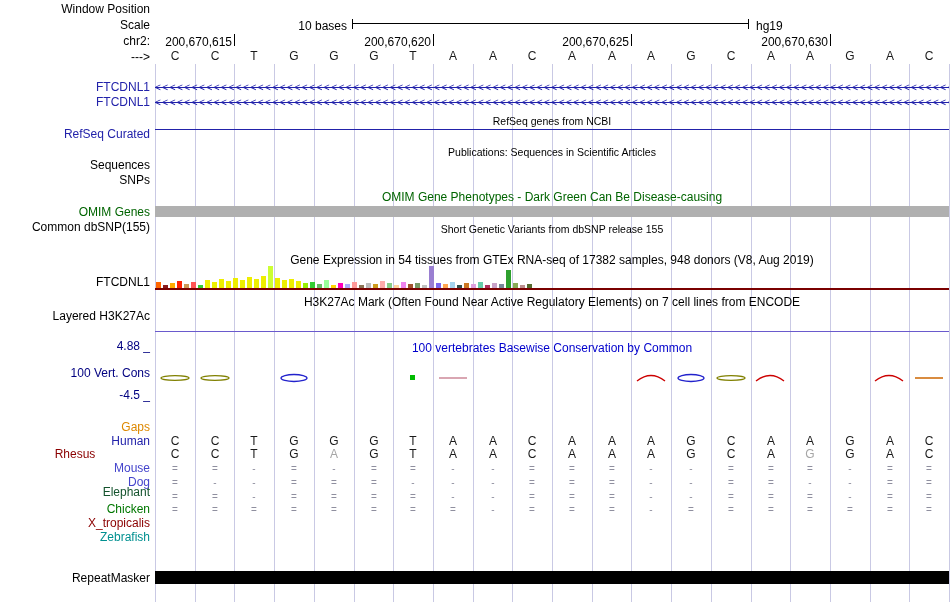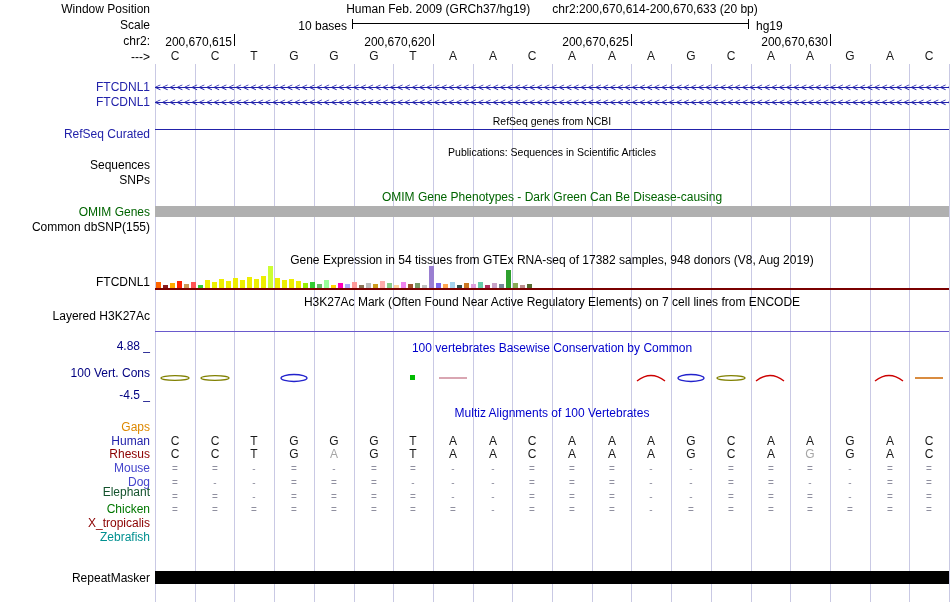--- a/index.html
+++ b/index.html
@@ -60,23 +60,20 @@
       <div class="vline" style="left: 711px;"></div>
       <div class="vline" style="left: 751px;"></div>
       <div class="vline" style="left: 790px;"></div>
       <div class="vline" style="left: 830px;"></div>
       <div class="vline" style="left: 870px;"></div>
       <div class="vline" style="left: 909px;"></div>
       <div class="vline" style="left: 949px;"></div>
     </div>
 
   <div class="lbl" style="top:3px">Window Position</div>
-  <div class="ttl" style="top:3px">
-    <span>Human Feb. 2009 (GRCh37/hg19)</span><span class="title-gap"></span><span>chr2:200,670,614-200,670,633 (20 bp)</span>
-  </div>
 
   <div class="lbl" style="top:19px">Scale</div>
   <div class="scale-text">10 bases</div>
   <div class="scale-bar"></div>
   <div class="hg19">hg19</div>
 
   <div class="lbl" style="top:35px">chr2:</div>
   <div>
       <div class="rlabel" style="left: 152px;">200,670,615</div>
       <div class="rtick" style="left: 234px;"></div>
@@ -126,20 +123,21 @@
   <div class="lbl blue" style="top:128px">RefSeq Curated</div>
 
   <div class="ttl sm" style="top:146px">Publications: Sequences in Scientific Articles</div>
   <div class="lbl" style="top:159px">Sequences</div>
   <div class="lbl" style="top:174px">SNPs</div>
 
   <div class="ttl green" style="top:191px">OMIM Gene Phenotypes - Dark Green Can Be Disease-causing</div>
   <div class="omim-bar"></div>
   <div class="lbl green" style="top:206px">OMIM Genes</div>
 
+  <div class="ttl sm" style="top:223px">Short Genetic Variants from dbSNP release 155</div>
   <div class="lbl" style="top:221px">Common dbSNP(155)</div>
 
   <div class="ttl" style="top:254px">Gene Expression in 54 tissues from GTEx RNA-seq of 17382 samples, 948 donors (V8, Aug 2019)</div>
   <div class="lbl" style="top:276px">FTCDNL1</div>
   <div>
       <div class="bar" style="left: 156px; top: 282px; height: 6px; background: rgb(255, 102, 0);"></div>
       <div class="bar" style="left: 163px; top: 285px; height: 3px; background: rgb(139, 28, 28);"></div>
       <div class="bar" style="left: 170px; top: 283px; height: 5px; background: rgb(255, 170, 0);"></div>
       <div class="bar" style="left: 177px; top: 281px; height: 7px; background: rgb(255, 34, 0);"></div>
       <div class="bar" style="left: 184px; top: 284px; height: 4px; background: rgb(204, 153, 85);"></div>
@@ -232,21 +230,20 @@
       </svg>
       <svg width="36" height="14" class="consmark" style="left: 871px; top: 371px;">
         <path d="M4 10 Q18 -1 32 10" fill="none" stroke="#CC0000" stroke-width="1.4"></path>
       </svg>
       <svg width="36" height="14" class="consmark" style="left: 911px; top: 371px;">
         <line x1="4" y1="7" x2="32" y2="7" stroke="#CC6600" stroke-width="1.5"></line>
       </svg>
     </div>
   <div class="lbl navy" style="top:389px">-4.5 _</div>
 
-  <div class="ttl ttlblue" style="top:407px">Multiz Alignments of 100 Vertebrates</div>
   <div>
       <div class="lbl" style="top: 421px; color: rgb(221, 136, 0);">Gaps</div>
       <div class="lbl" style="top: 435px; color: rgb(34, 34, 170);">Human</div>
       <div class="cell" style="left: 155px; top: 435px; width: 40px;">C</div>
       <div class="cell" style="left: 195px; top: 435px; width: 40px;">C</div>
       <div class="cell" style="left: 234px; top: 435px; width: 40px;">T</div>
       <div class="cell" style="left: 274px; top: 435px; width: 40px;">G</div>
       <div class="cell" style="left: 314px; top: 435px; width: 40px;">G</div>
       <div class="cell" style="left: 354px; top: 435px; width: 40px;">G</div>
       <div class="cell" style="left: 393px; top: 435px; width: 40px;">T</div>
@@ -256,21 +253,21 @@
       <div class="cell" style="left: 552px; top: 435px; width: 40px;">A</div>
       <div class="cell" style="left: 592px; top: 435px; width: 40px;">A</div>
       <div class="cell" style="left: 631px; top: 435px; width: 40px;">A</div>
       <div class="cell" style="left: 671px; top: 435px; width: 40px;">G</div>
       <div class="cell" style="left: 711px; top: 435px; width: 40px;">C</div>
       <div class="cell" style="left: 751px; top: 435px; width: 40px;">A</div>
       <div class="cell" style="left: 790px; top: 435px; width: 40px;">A</div>
       <div class="cell" style="left: 830px; top: 435px; width: 40px;">G</div>
       <div class="cell" style="left: 870px; top: 435px; width: 40px;">A</div>
       <div class="cell" style="left: 909px; top: 435px; width: 40px;">C</div>
-      <div class="lbl" style="top: 448px; color: rgb(139, 0, 0);">Rhesus</div>
+      <div class="lbl" style="top: 448px; color: rgb(139, 0, 0); text-align: center;">Rhesus</div>
       <div class="cell" style="left: 155px; top: 448px; width: 40px;">C</div>
       <div class="cell" style="left: 195px; top: 448px; width: 40px;">C</div>
       <div class="cell" style="left: 234px; top: 448px; width: 40px;">T</div>
       <div class="cell" style="left: 274px; top: 448px; width: 40px;">G</div>
       <div class="cell" style="left: 314px; top: 448px; width: 40px; color: rgb(166, 166, 166);">A</div>
       <div class="cell" style="left: 354px; top: 448px; width: 40px;">G</div>
       <div class="cell" style="left: 393px; top: 448px; width: 40px;">T</div>
       <div class="cell" style="left: 433px; top: 448px; width: 40px;">A</div>
       <div class="cell" style="left: 473px; top: 448px; width: 40px;">A</div>
       <div class="cell" style="left: 512px; top: 448px; width: 40px;">C</div>

